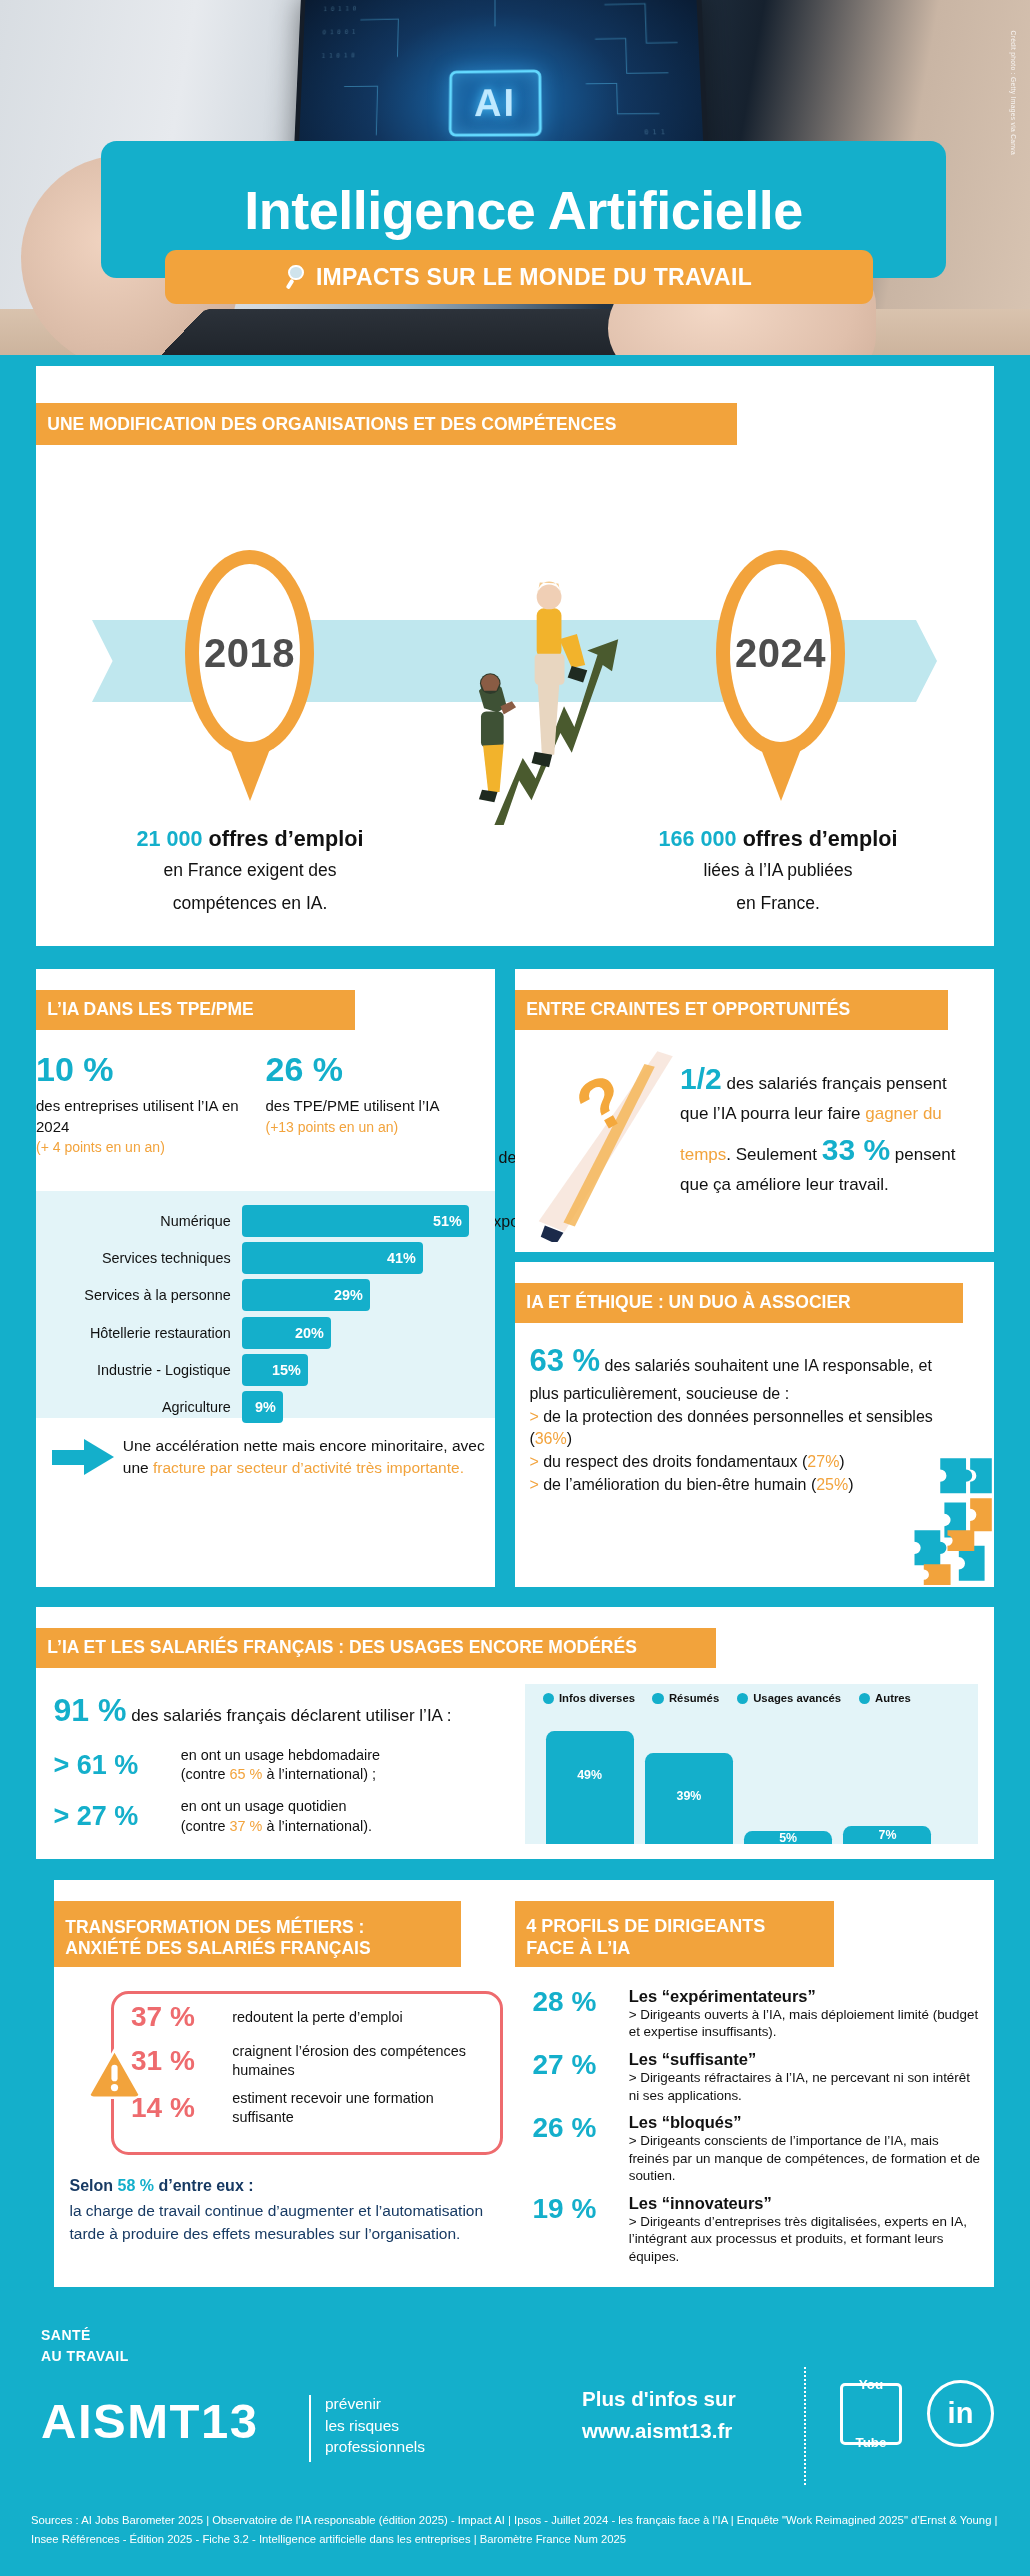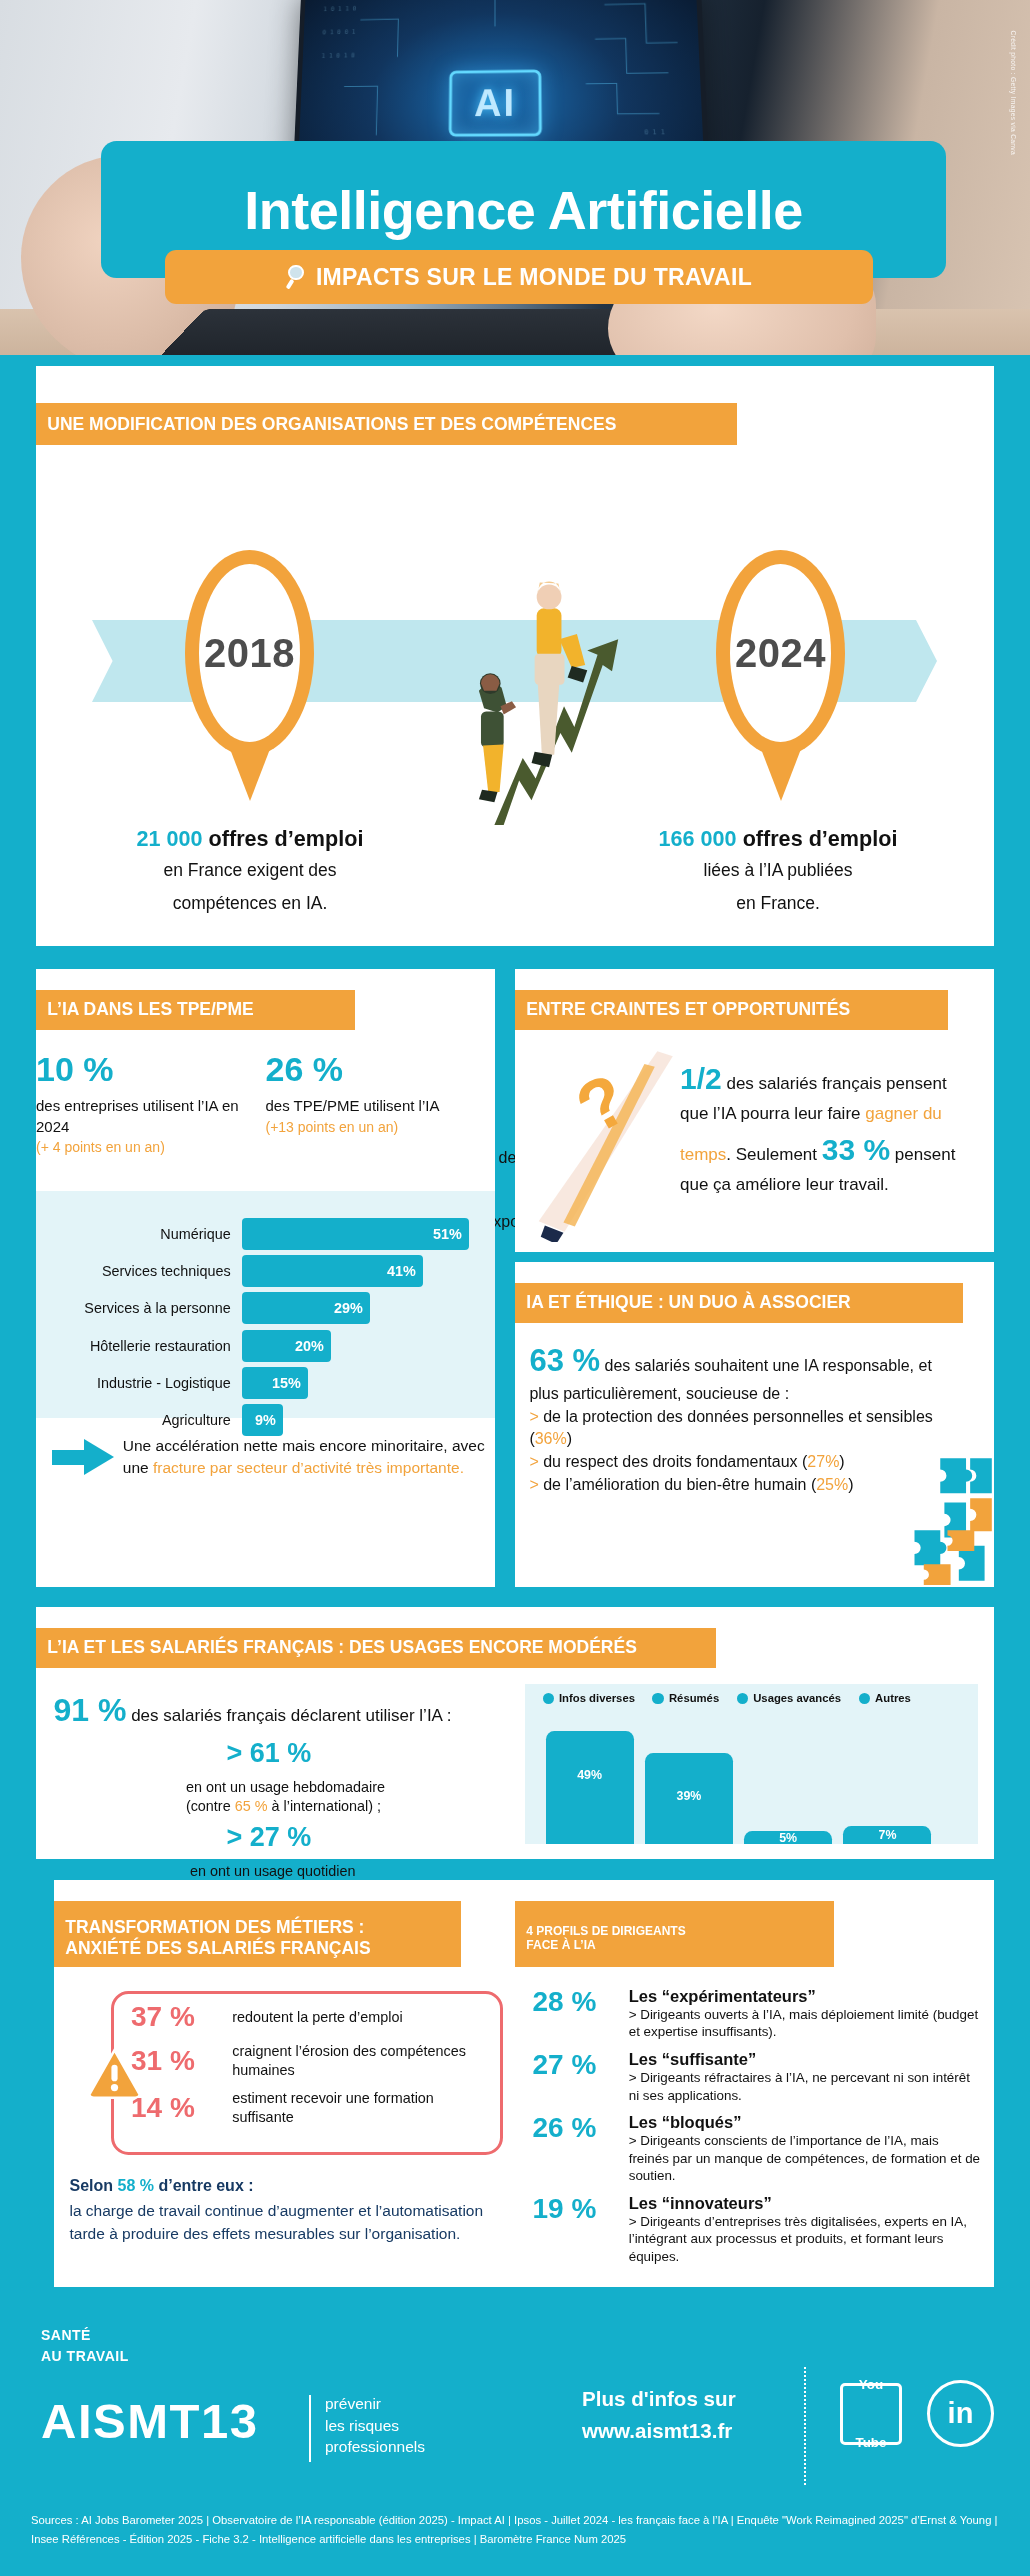--- a/index.html
+++ b/index.html
@@ -156,21 +156,21 @@
   .ethic-txt .chev { color:#F2A33C; }
   .ethic-txt .or { color:#F2A33C; }
   .puzzle-art { position:absolute; right:2.1px; bottom:0; width:155px; height:134px; }
 
   
   #s5 { left:36px; top:1607px; width:958px; height:252px; }
   #s5 .sect-head { position:absolute; left:0; top:20.6px; width:680px; height:40px; font-size:17.5px; }
   .usage-left { position:absolute; left:17.5px; top:81px; width:464px; }
   .usage-left .l1 { font-size:17px; color:#111; line-height:1.4; }
   .usage-left .l1 .big { font-size:32px; font-weight:bold; color:#14AFCB; }
-  .usage-row { display:flex; align-items:center; margin-top:5px; gap:9.3px;flex-direction:column; }
+  .usage-row { display:flex; align-items:center; margin-top:13px; gap:9.3px; }
   .usage-row .pc { font-size:27px; font-weight:bold; color:#14AFCB; white-space:nowrap; min-width:118px; }
   .usage-row .t { font-size:14.4px; color:#111; line-height:1.34; }
   .usage-row .t .or { color:#F2A33C; }
   .colchart { position:absolute; left:489px; top:77px; width:453px; height:160px; background:#E3F4F8; }
   .legend { display:flex; gap:17.5px; padding:8.2px 0 0 17.5px; align-items:center; }
   .legend .item { display:flex; align-items:center; gap:5.2px; font-size:11.3px; font-weight:bold; color:#111; }
   .legend .dot { width:11.3px; height:11.3px; border-radius:50%; background:#14AFCB; display:inline-block; }
   .cols { position:absolute; left:20.6px; bottom:0; width:422px; height:118px; display:flex; align-items:flex-end; gap:11.3px; }
   .col { background:#14AFCB; border-radius:8.2px 8.2px 0 0; width:88px; position:relative;
          color:#fff; font-weight:bold; font-size:12.4px; }
@@ -185,21 +185,21 @@
   .anx-row { display:flex; align-items:center; gap:11.3px; margin-bottom:9.3px; }
   .anx-row .pc { font-size:28px; font-weight:bold; color:#EE6B6E; min-width:90px; }
   .anx-row .t { font-size:14.4px; color:#111; line-height:1.3; }
   .selon { position:absolute; left:15.5px; top:297px; width:428px; }
   .selon .h { font-size:16px; font-weight:bold; color:#173A63; }
   .selon .h .cy { color:#14AFCB; }
   .selon .p { font-size:15.5px; color:#173A63; line-height:1.5; margin-top:4.1px; }
 
   
   #s7 { left:515px; top:1880px; width:479px; height:407px; }
-  #s7 .sect-head { position:absolute; left:0; top:20.6px; width:319px; height:66px; font-size:12px; flex-direction:column; justify-content:center; align-items:flex-start; }
+  #s7 .sect-head { position:absolute; left:0; top:20.6px; width:319px; height:66px; font-size:18px; flex-direction:column; justify-content:center; align-items:flex-start; }
   .profiles { position:absolute; left:17.5px; top:107px; width:448px; }
   .profile { display:flex; gap:8.2px; margin-bottom:9.3px; }
   .profile .pc { font-size:28px; font-weight:bold; color:#14AFCB; min-width:88px; line-height:1.05; }
   .profile .body { flex:1; }
   .profile .nm { font-size:16.5px; font-weight:bold; color:#111; }
   .profile .ds { font-size:13.4px; color:#111; line-height:1.3; }
 
   
   .footer { position:absolute; left:0; top:2295px; width:1030px; height:281px; background:#14AFCB; }
   .santé { position:absolute; left:41px; top:30px; color:#fff; font-size:14px; font-weight:bold; letter-spacing:0.5px; line-height:1.5; }
@@ -332,21 +332,21 @@
         <div class="note">(+ 4 points en un an)</div>
       </div>
       <div class="pct-block">
         <div class="num">26 %</div>
         <div class="desc">des TPE/PME utilisent l’IA</div>
         <div class="note">(+13 points en un an)</div>
       </div>
     </div>
 
     <div class="barbox">
-      <div style="padding:27px 0 0 0;">
+      <div style="padding:14px 0 0 0;">
         <div class="bar-row">
           <div class="lbl">Numérique</div>
           <div class="bar" style="width:227px">51%</div>
         </div>
         <div class="bar-row">
           <div class="lbl">Services techniques</div>
           <div class="bar" style="width:181px">41%</div>
         </div>
         <div class="bar-row">
           <div class="lbl">Services à la personne</div>

